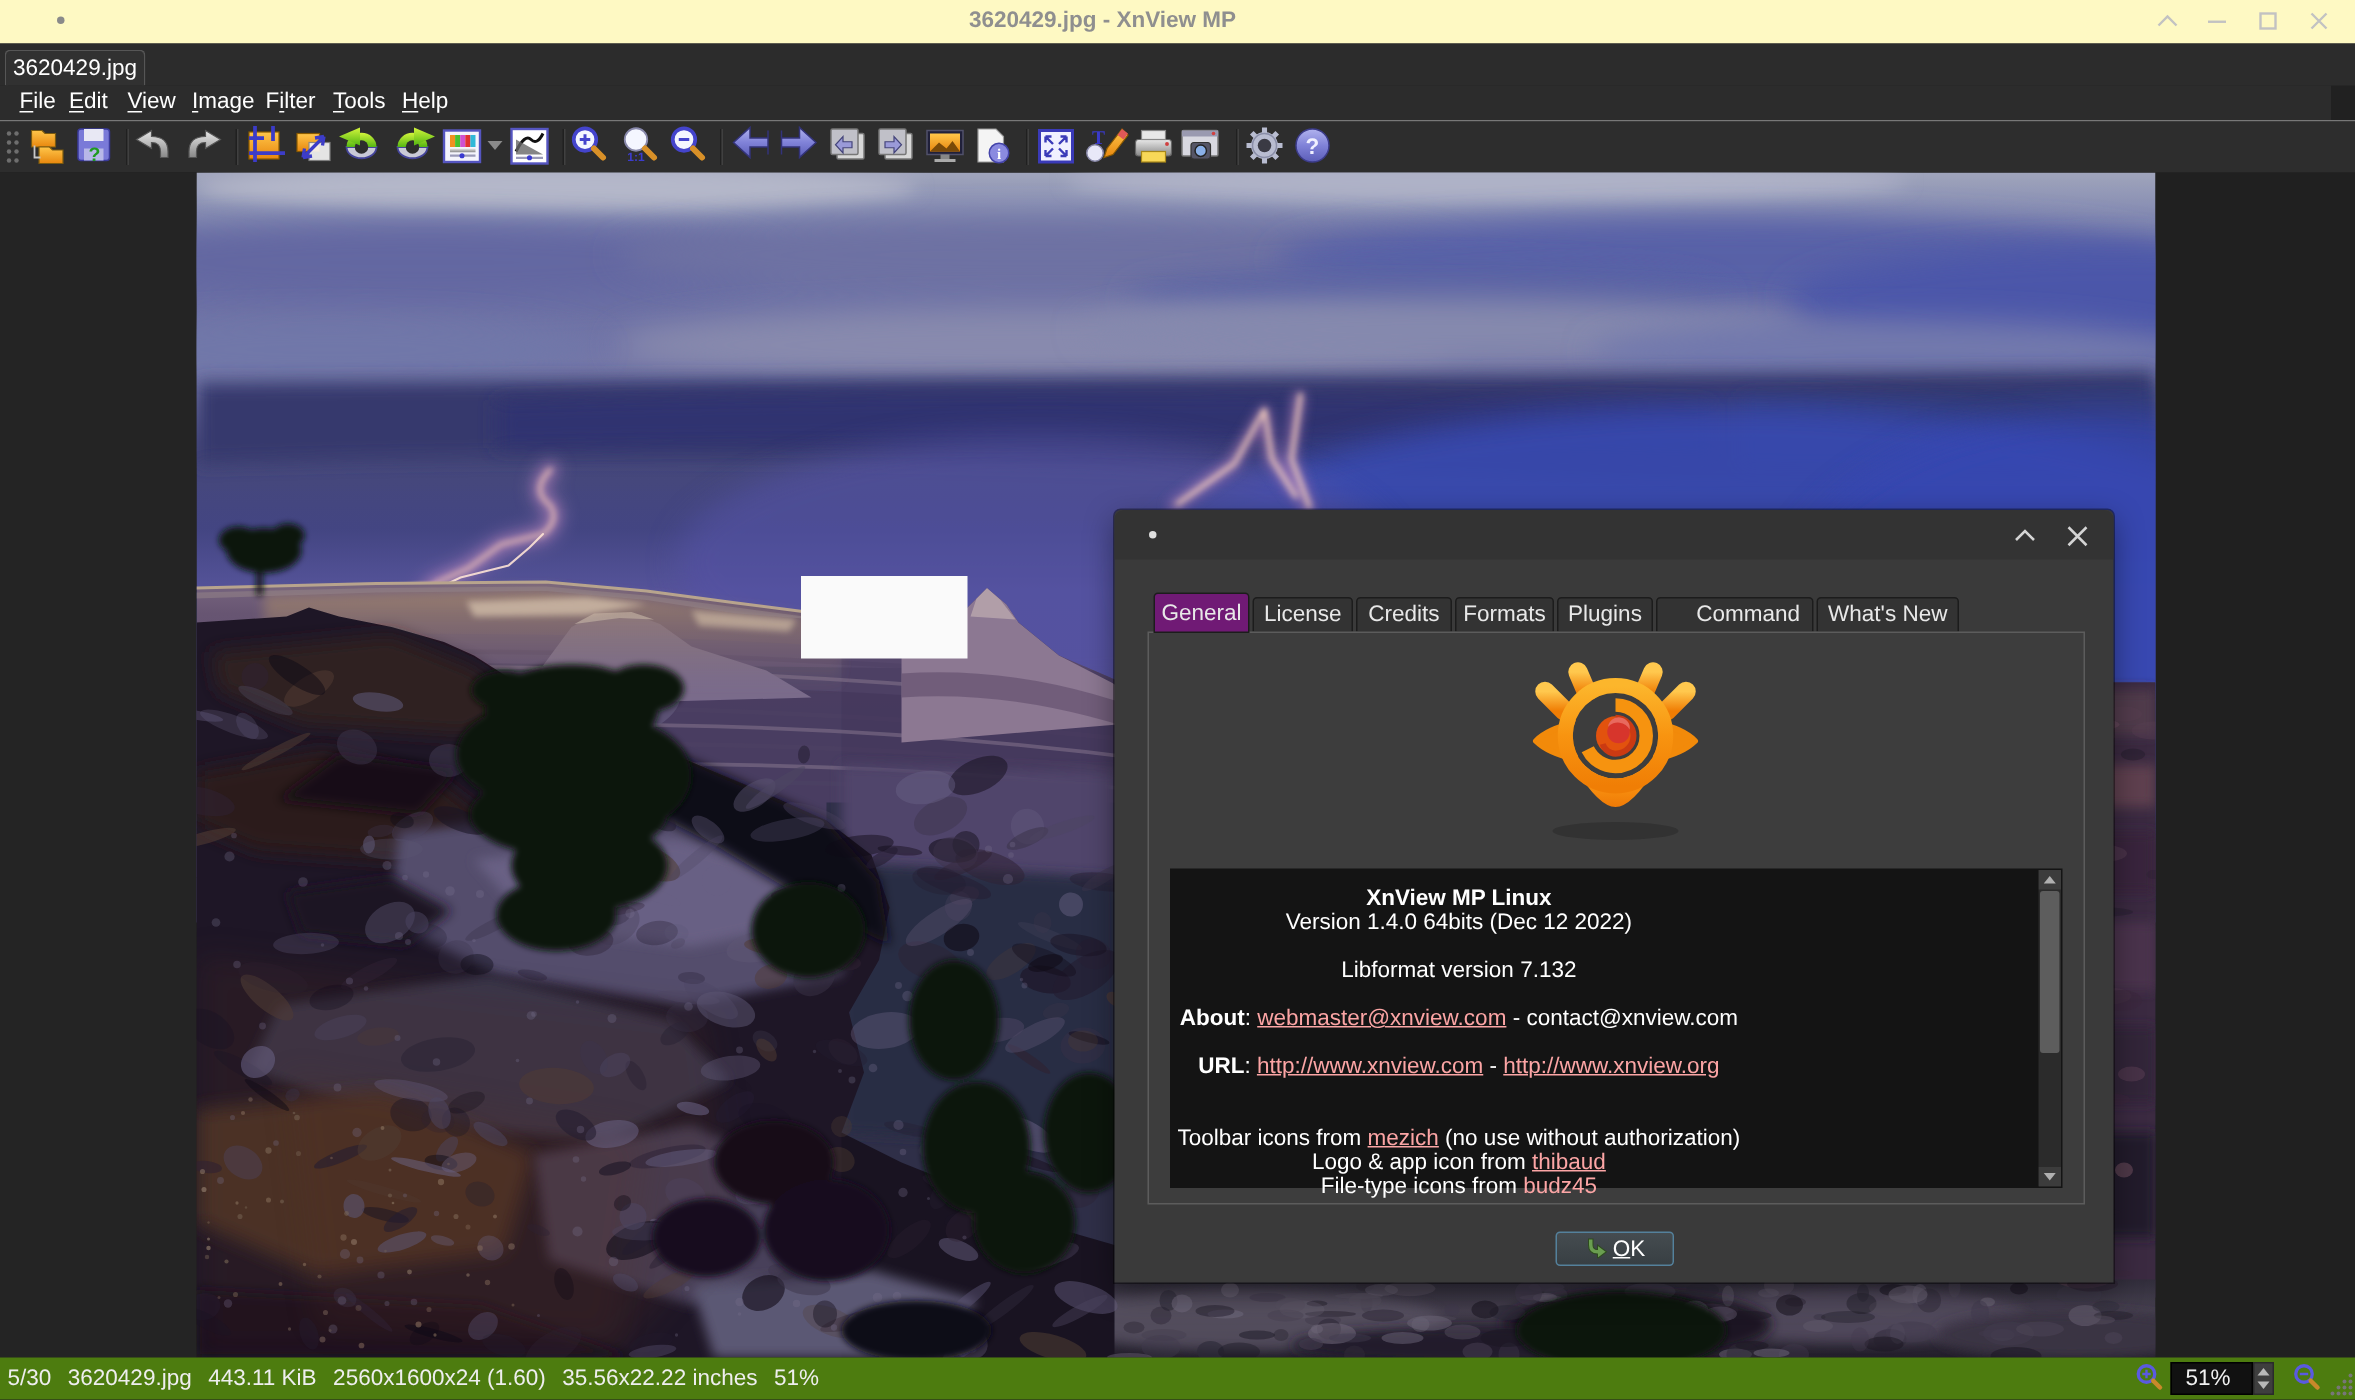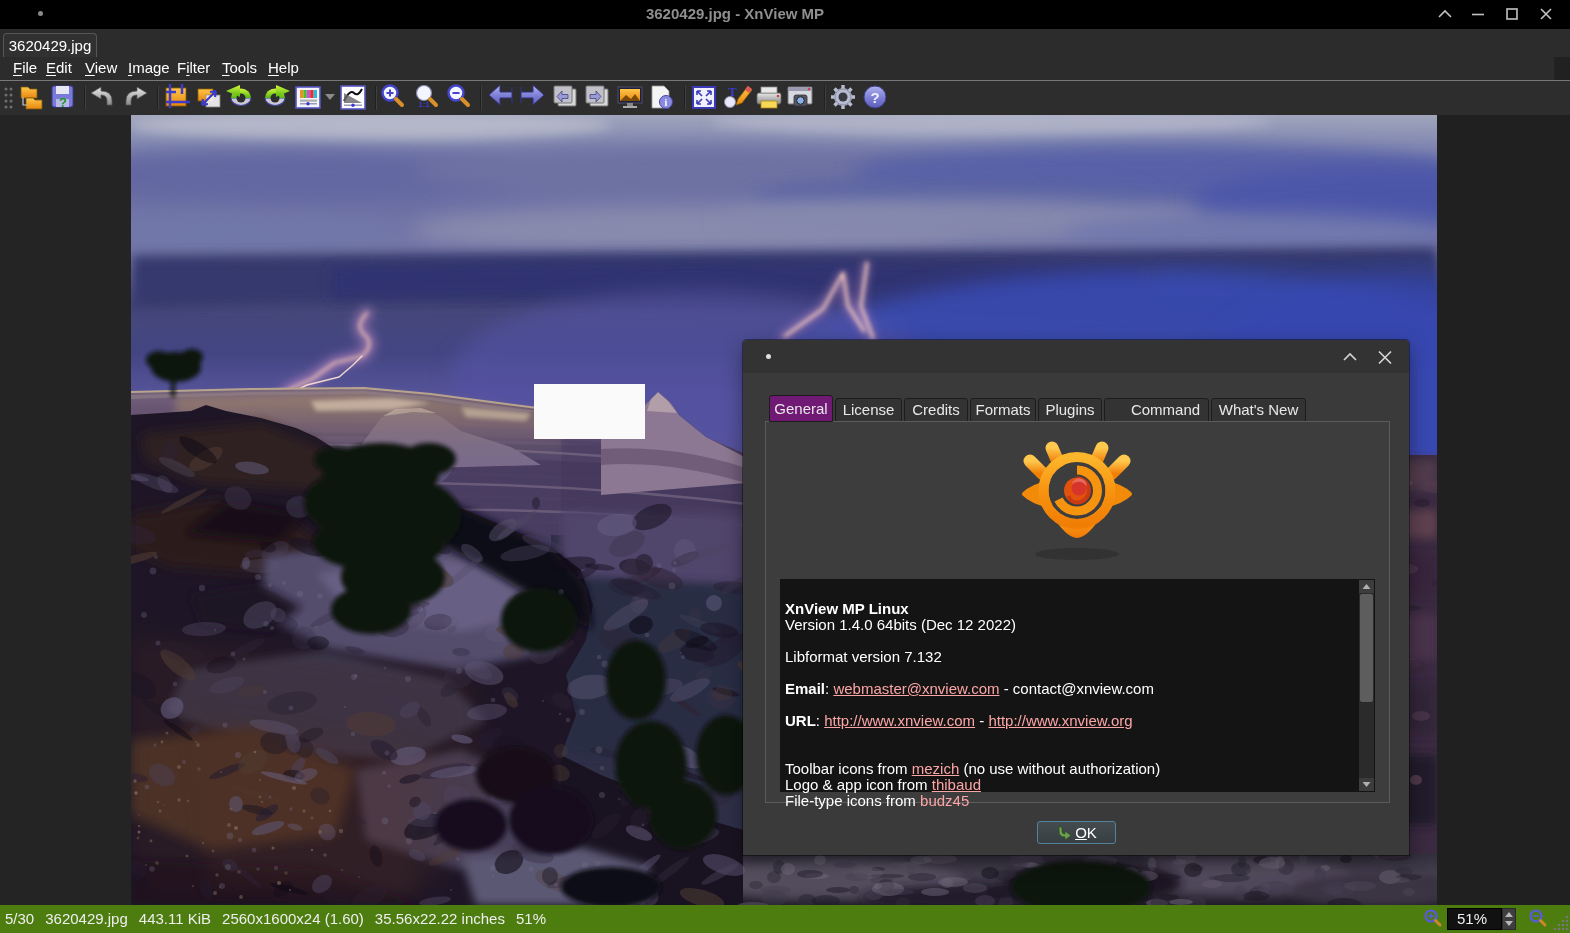--- a/index.html
+++ b/index.html
@@ -1,18 +1,18 @@
 <!DOCTYPE html>
 <html><head>
 <meta charset="utf-8">
 <style>
   * { margin:0; padding:0; box-sizing:border-box; }
   html,body { width:1570px; height:933px; overflow:hidden; background:#212121;
     font-family:"Liberation Sans", sans-serif; }
-  .titlebar { position:absolute; left:0; top:0; width:1570px; height:29px; background:#000000;padding-left:36px; }
+  .titlebar { position:absolute; left:0; top:0; width:1570px; height:29px; background:#fef9c3;padding-left:36px; }
   .titlebar .dot { position:absolute; left:38px; top:11px; width:5px; height:5px; border-radius:50%; background:#8a8a8a; }
   .titlebar .title { position:absolute; left:0; top:0; width:1470px; text-align:center; line-height:28px;
     color:#8f8f8f; font-weight:bold; font-size:15px; }
   .winbtns { position:absolute; right:0; top:0; height:28px; }
   .tabbar { position:absolute; left:0; top:29px; width:1570px; height:28px; background:#2c2c2c; }
   .tab { position:absolute; left:3px; top:4px; width:94px; height:24px; background:#313131;
     border:1px solid #565656; border-bottom:none; border-radius:4px 4px 0 0;
     color:#ffffff; font-size:15px; text-align:center; line-height:24px; }
   .menubar { position:absolute; left:0; top:57px; width:1554px; height:23px; background:#2c2c2c;
     color:#ffffff; font-size:15px; }
@@ -35,21 +35,21 @@
   .dlg-title .txt { position:absolute; width:634px; text-align:center; top:6px; color:#b5b5b5;
     font-weight:bold; font-size:16px; letter-spacing:0.5px; }
   .tabs { position:absolute; left:26px; top:55px; height:27px; }
   .dtab { position:absolute; bottom:0; height:24px; background:#333333; border:1px solid #1c1c1c; border-radius:3px 3px 0 0;
     color:#e8e8e8; font-size:15px; text-align:center; }
   .dtab.active { height:27px; background:#701a75; z-index:2; }
   .dlg-frame { position:absolute; left:22px; top:81px; width:625px; height:382px;
     background:#3d3d3d; border:1px solid #5c5c5c; }
   .dlg-text { position:absolute; left:14px; top:157px; width:595px; height:213px;
     background:#141414; color:#ffffff; font-size:15px; }
-  .dlg-text .inner { position:absolute; left:5px; top:22px; line-height:16px; white-space:pre; }
+  .dlg-text .inner { position:absolute; left:5px; top:12px; line-height:16px; white-space:pre;text-align:center; }
   .dlg-text a { color:#fca5a5; text-decoration:none; }
   .sbar { position:absolute; right:1px; top:1px; width:15px; height:211px; background:#2b2b2b; }
   .okbtn { position:absolute; left:294px; top:481px; width:79px; height:23px;
     background:linear-gradient(#454c50,#383f43); border:1px solid #54819c; border-radius:3px;
     color:#ffffff; font-size:15px; text-align:center; line-height:21px; }
 </style>
 </head>
 <body>
 <div class="titlebar">
   <div class="dot"></div>
@@ -1143,21 +1143,21 @@
       <circle cx="69" cy="54" r="7.5" fill="#d7352c"></circle>
       <path d="M62,50.5 a9,9 0 0 1 14.5,2 a7,7 0 0 0 -14.5,-2 Z" fill="#e8695e"></path>
     </svg>
     </div>
     <div class="dlg-text">
       <div class="inner"><b>XnView MP Linux</b>
 Version 1.4.0 64bits (Dec 12 2022)
 
 Libformat version 7.132
 
-<b>Email</b>: <a href="#" style="text-decoration:underline">webmaster@xnview.com</a> - contact@xnview.com
+<b>About</b>: <a href="#" style="text-decoration:underline">webmaster@xnview.com</a> - contact@xnview.com
 
 <b>URL</b>: <a href="#" style="text-decoration:underline">http://www.xnview.com</a> - <a href="#" style="text-decoration:underline">http://www.xnview.org</a>
 
 
 Toolbar icons from <a href="#" style="text-decoration:underline">mezich</a> (no use without authorization)
 Logo &amp; app icon from <a href="#" style="text-decoration:underline">thibaud</a>
 File-type icons from <a href="#">budz45</a></div>
       <div class="sbar" id="sbar">
         <svg width="15" height="211" viewBox="0 0 15 211">
           <rect x="0" y="0" width="15" height="13" fill="#3c3c3c"></rect>

